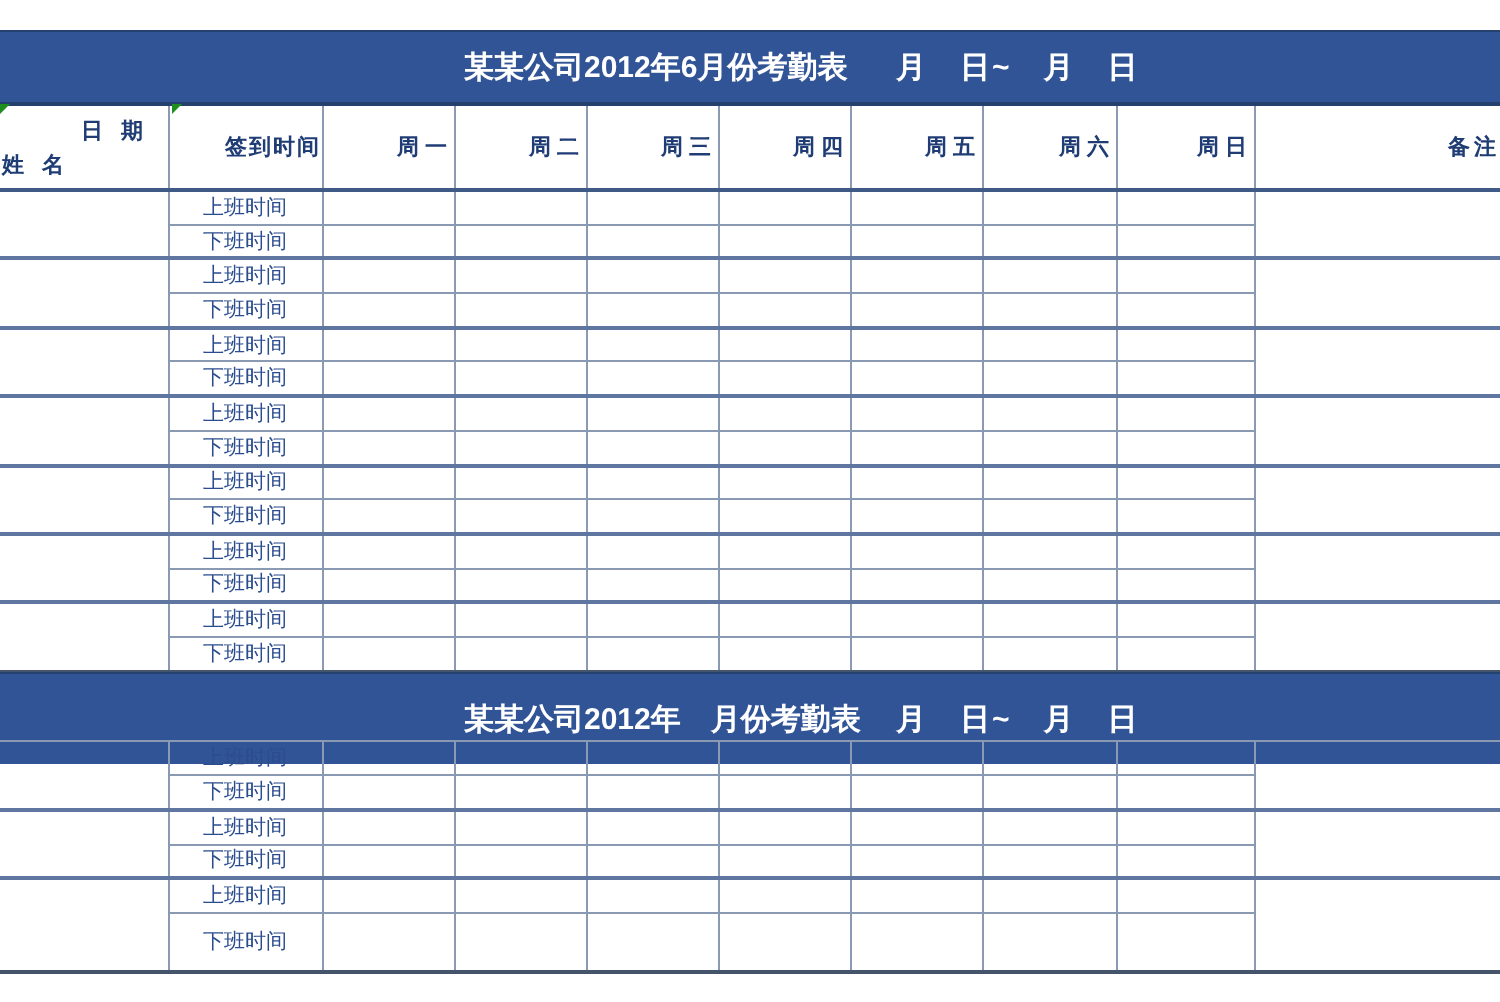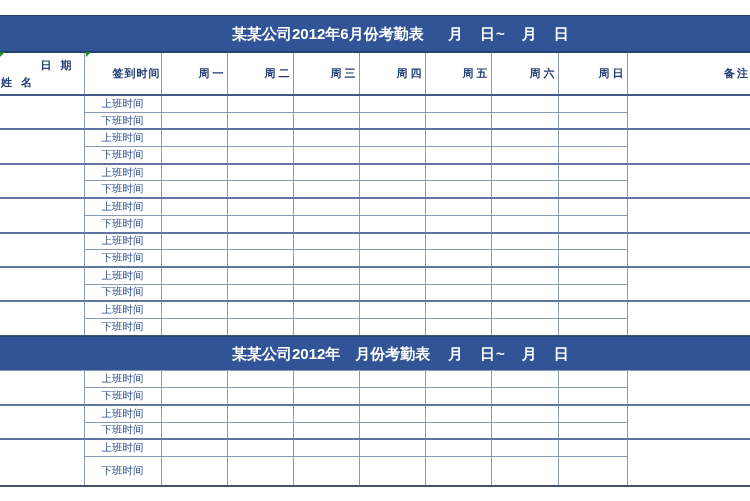--- a/index.html
+++ b/index.html
@@ -3,21 +3,21 @@
 <meta charset="utf-8">
 <style>
   html,body{margin:0;padding:0;background:#ffffff;}
   .page{position:relative;width:750px;height:501px;background:#ffffff;overflow:hidden;
         font-family:"Liberation Sans",sans-serif;}
 
   
   .title-bar{position:absolute;left:0;width:750px;background:#305496;color:#ffffff;
              font-weight:bold;font-size:15px;border-top:1px solid #24426f;box-sizing:border-box;}
   .bar1{top:15px;height:36px;}
-  .bar2{top:336px;height:34px;}
+  .bar2{top:336px;height:46px;}
   .t-main{position:absolute;left:232px;top:50%;transform:translateY(-50%);white-space:pre;}
   .t-range{position:absolute;left:448px;top:50%;transform:translateY(-50%);white-space:pre;letter-spacing:1px;}
 
   
   table.sheet{position:absolute;left:0;border-collapse:collapse;table-layout:fixed;width:750px;}
   #sheet1{top:51px;}
   #sheet2{top:370px;}
   td,th{padding:0;margin:0;border:1px solid #8b9ab3;overflow:hidden;}
   th{height:41px;font-size:11px;font-weight:bold;color:#1f3c74;
      border-top:2px solid #24406e;border-bottom:2px solid #3f5a86;}

